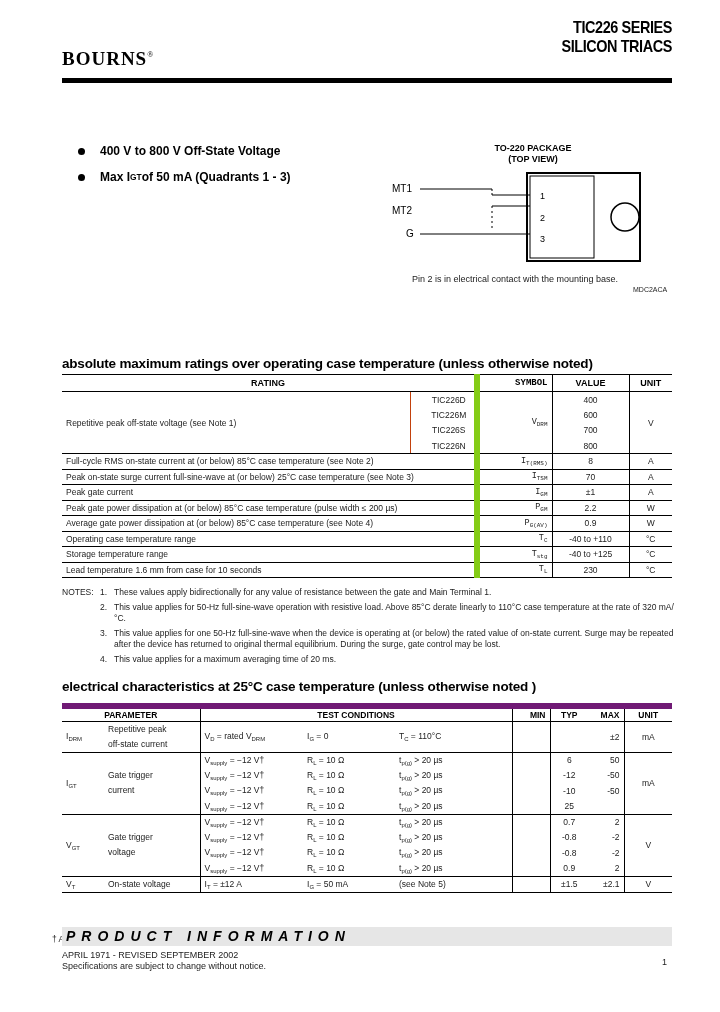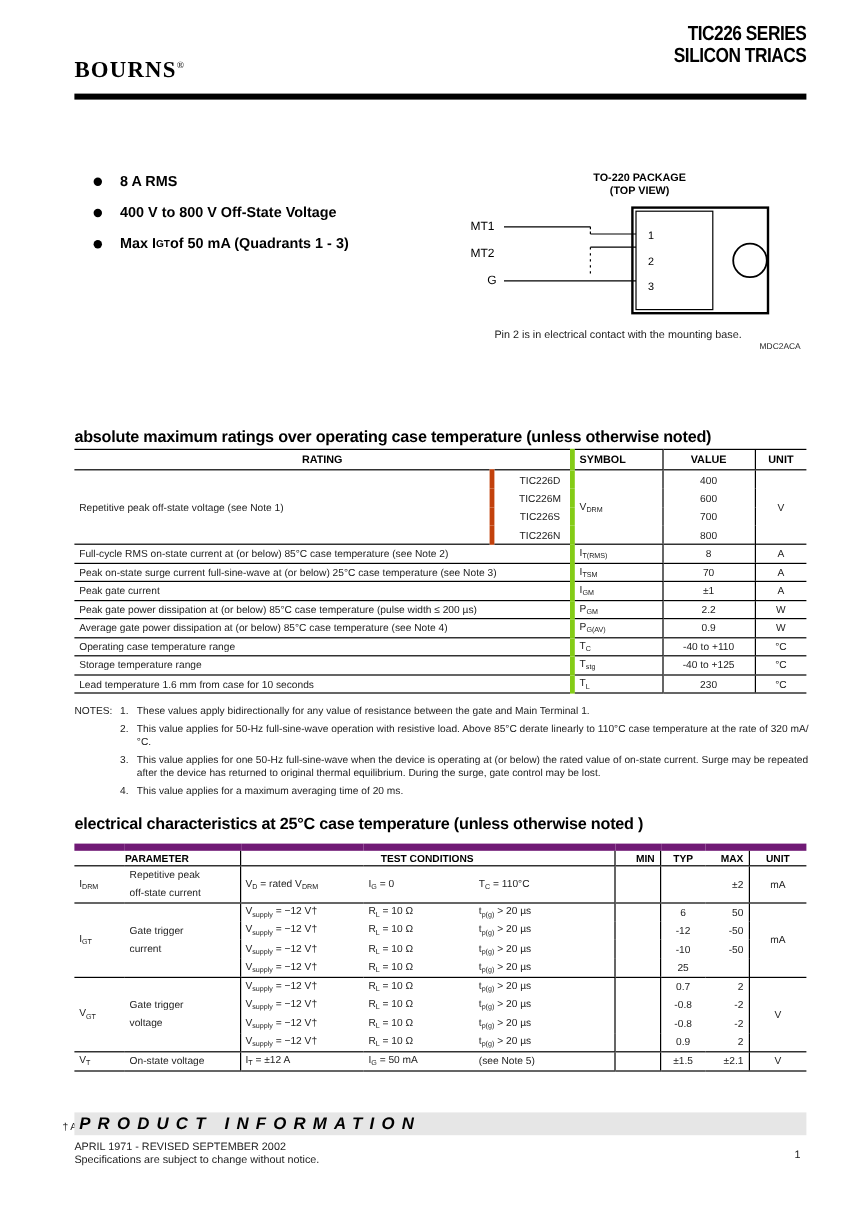--- a/index.html
+++ b/index.html
@@ -31,24 +31,24 @@
 
   table { border-collapse: collapse; font-size: 8.5px; }
   td, th { padding: 0 4px; }
 
   
   .ratings { left: 62px; top: 374px; width: 610px; }
   .ratings th { font-weight: bold; font-size: 9px; text-align: center; height: 17px; border-top: 1px solid #000; border-bottom: 1px solid #000; }
   .ratings td { height: 15.5px; border-bottom: 1px solid #000; vertical-align: middle; color: #222; }
   .ratings .c-rating { width: 348px; }
   .ratings .c-dev { width: 67px; text-align: center; }
-  .ratings .c-sym { width: 75px; text-align: left; border-left: 4px solid #84cc16; }
+  .ratings .c-sym { width: 75px; text-align: right; border-left: 6px solid #84cc16; font-family: Liberation Mono, monospace; }
   .ratings .c-val { width: 77px; text-align: center; border-left: 1px solid #000; }
   .ratings .c-unit { width: 43px; text-align: center; border-left: 1px solid #000; }
-  .ratings .dev-cell { border-left: 4px solid #c2410c; padding-left: 17px; }
+  .ratings .dev-cell { border-left: 1px solid #c2410c; padding-left: 17px; }
   .ratings tr.multi td.sub { border-bottom: none; }
 
   
   .notes { left: 62px; top: 587px; width: 612px; font-size: 8.5px; color: #222; line-height: 11.5px; }
   .notes .row { display: flex; margin-bottom: 3px; }
   .notes .lbl { width: 38px; }
   .notes .num { width: 14px; text-align: left; }
   .notes .txt { flex: 1; }
 
   
@@ -78,24 +78,20 @@
 <body>
 
 <div class="abs logo"><span>BOURNS</span><sup>®</sup></div>
 <div class="abs series-title">
   <div>TIC226 SERIES</div>
   <div>SILICON TRIACS</div>
 </div>
 <div class="abs header-rule"></div>
 
 <ul class="abs features">
-  <li>
-      <span class="bullet"></span>
-      <span>8 A RMS</span>
-    </li>
   <li>
       <span class="bullet"></span>
       <span>400 V to 800 V Off-State Voltage</span>
     </li>
   <li>
       <span class="bullet"></span>
       <span>Max I</span>
       <sub>GT</sub>
       <span> of 50 mA (Quadrants 1 - 3)</span>
     </li>

